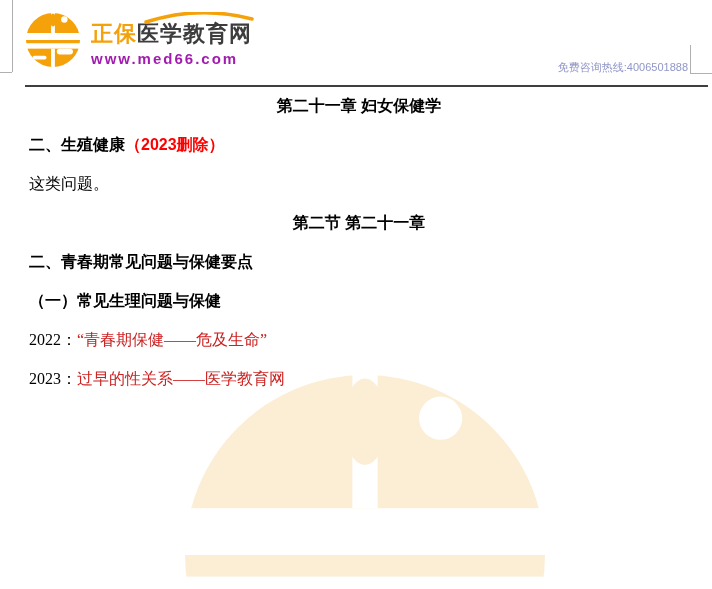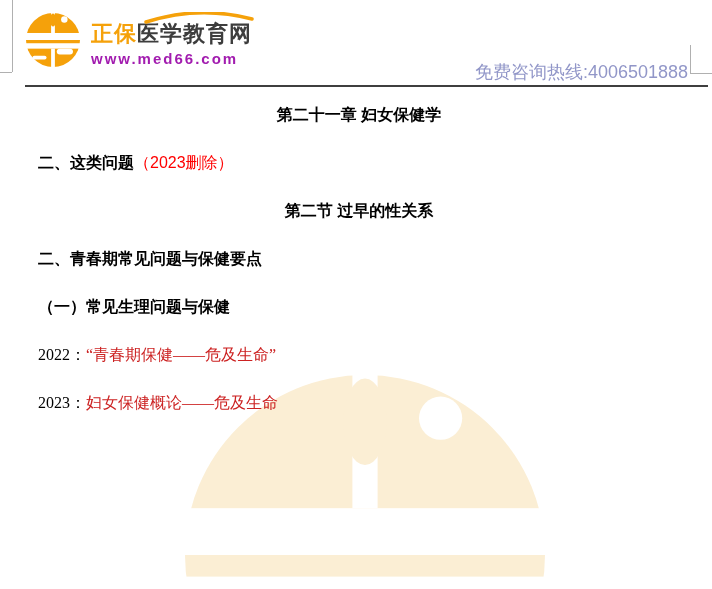--- a/index.html
+++ b/index.html
@@ -13,37 +13,37 @@
   
   .header { position:absolute; left:0; top:0; width:712px; height:85px; z-index:3; }
   .logo-block { position:absolute; left:26px; top:13px; display:flex; align-items:flex-end; }
   .logo-mark { width:54px; height:54px; color:var(--brand-orange); display:block; }
   .brand-col { margin-left:11px; padding-top:8px; position:relative; }
   .brand-line { font-family:"Liberation Sans", sans-serif; font-weight:bold; font-size:22px; line-height:24px; letter-spacing:1px; white-space:nowrap; }
   .brand-hl { color:var(--brand-orange); }
   .brand-rest { color:#3d3d3d; }
   .swoosh { position:absolute; left:52px; top:-2px; }
   .brand-url { font-family:"Liberation Sans", sans-serif; font-weight:bold; font-size:15px; letter-spacing:2px; color:#a21caf; margin-top:4px; }
-  .hotline { position:absolute; right:24px; top:60px; font-family:"Liberation Sans", sans-serif; font-size:18px; color:var(--hotline-purple); }
+  .hotline { position:absolute; right:24px; top:60px; font-family:"Liberation Sans", sans-serif; font-size:11px; color:var(--hotline-purple); }
   .header-rule { position:absolute; left:25px; top:85px; width:683px; height:2px; background:#3f3f3f; z-index:3; }
   
   .mark { position:absolute; background:#b0b0b0; z-index:3; }
   .mark-left-v  { left:12px;  top:0;    width:1px;  height:72px; }
   .mark-left-h  { left:0;     top:72px; width:12px; height:1px;  }
   .mark-right-v { left:690px; top:45px; width:1px;  height:28px; }
   .mark-right-h { left:690px; top:73px; width:22px; height:1px;  }
   
   .watermark { position:absolute; left:185px; top:375px; width:360px; height:360px; color:var(--watermark-cream); z-index:1; }
   
   .doc-body { position:absolute; left:28px; top:86px; width:662px; z-index:2; }
-  .doc-body p { margin:10px; line-height:38px; font-size:16px; color:#000; }
+  .doc-body p { margin:1px; line-height:38px; font-size:16px; color:#000; }
   .bold-h { font-family:"Liberation Sans", sans-serif; font-weight:bold; font-size:17px; }
   .center { text-align:center; }
   .gap { margin-top:33px; }
-  .red-bold { color:var(--heading-red); font-weight:normal; }
+  .red-bold { color:var(--heading-red); font-weight:bold; }
   .red { color:var(--body-red); }
 </style>
 </head>
 <body>
 
 <svg width="0" height="0" style="position:absolute">
   <symbol id="logo-glyph" viewBox="0 0 200 200">
     <circle cx="100" cy="100" r="100" fill="currentColor"></circle>
     <rect x="0" y="74" width="200" height="26" fill="#fff"></rect>
     <rect x="0" y="112" width="200" height="20" fill="#fff"></rect>
@@ -82,27 +82,28 @@
         <div class="brand-url">www.med66.com</div>
       </div>
     </div>
     <div class="hotline">免费咨询热线:4006501888</div>
   </div>
   <div class="header-rule"></div>
 
   <div class="doc-body">
     <p class="bold-h center">第二十一章 妇女保健学</p>
 
-    <p class="bold-h"><span>二、这类问题</span><span class="red-bold">（2023删除）</span></p>
+    <p class="bold-h"><span>二、生殖健康</span><span class="red-bold">（2023删除）</span></p>
+
+    <p class="red">这类问题。</p>
 
 
-
-    <p class="bold-h center gap">第二节 过早的性关系</p>
+    <p class="bold-h center gap">第二节 第二十一章</p>
 
     <p class="bold-h">二、青春期常见问题与保健要点</p>
     <p class="bold-h">（一）常见生理问题与保健</p>
 
 
     <p><span>2022：</span><span class="red">“青春期保健——危及生命”</span></p>
-    <p><span>2023：</span><span class="red">妇女保健概论——危及生命</span></p>
+    <p><span>2023：</span><span class="red">过早的性关系——医学教育网</span></p>
   </div>
 
 </div>
 
 </body></html>

